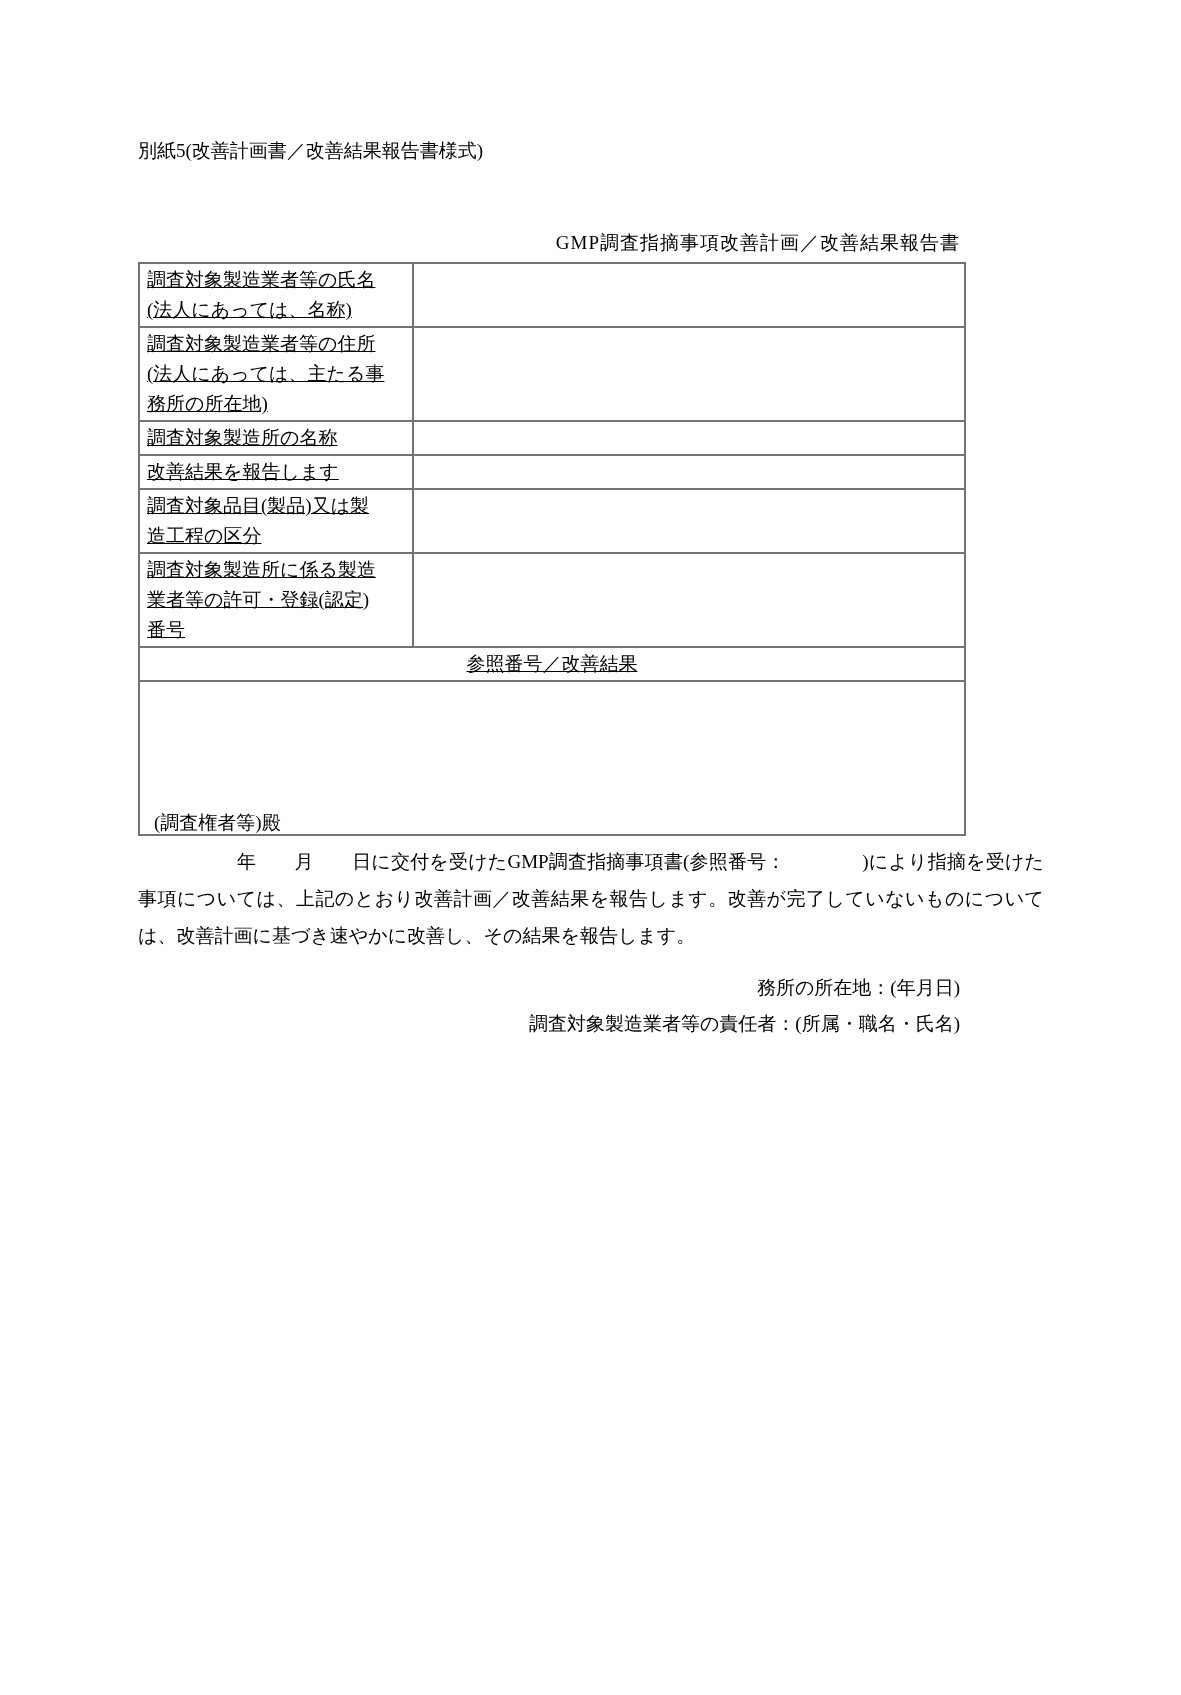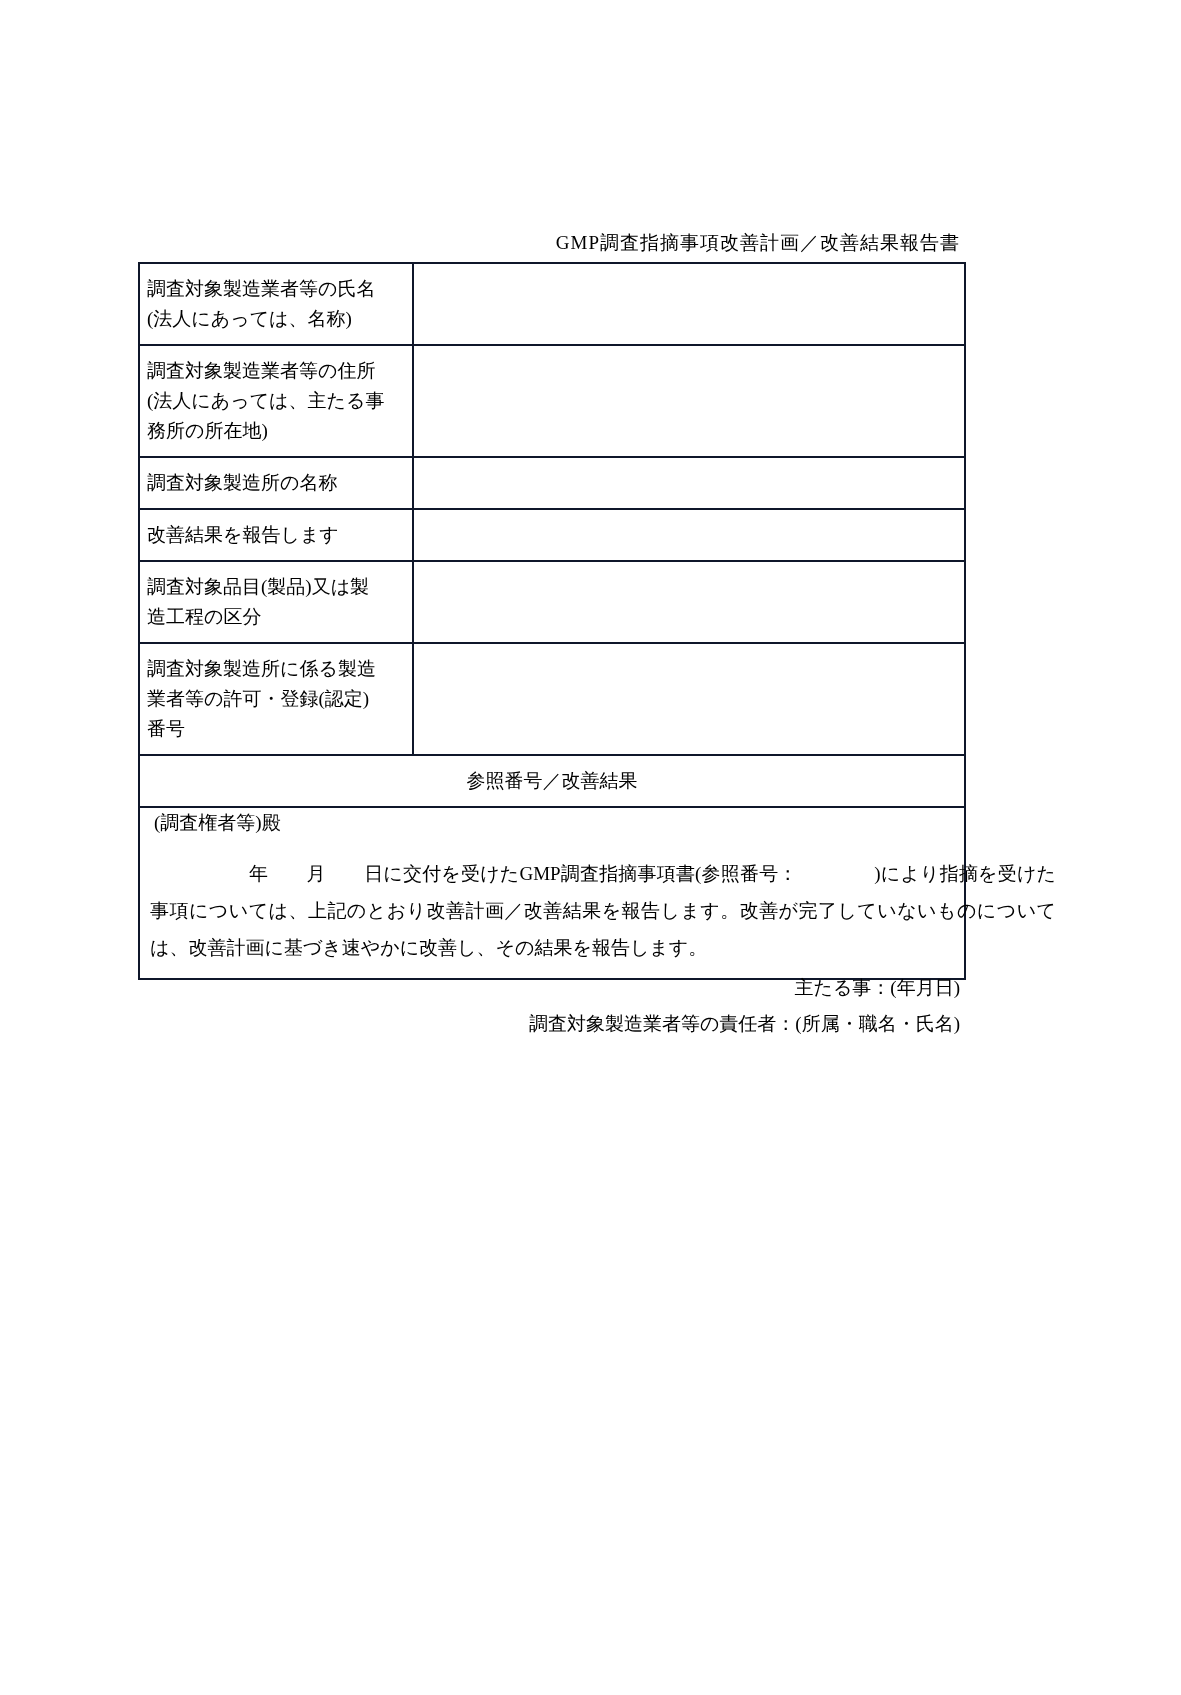--- a/index.html
+++ b/index.html
@@ -34,24 +34,25 @@
   table.form-table {
     position: absolute;
     top: 262px;
     left: 138px;
     width: 822px;
     border-collapse: collapse;
     table-layout: fixed;
     font-size: 19px;
   }
   table.form-table td {
-    border: 2px solid #0f172a;
+    border: 2px solid #737373;
     vertical-align: top;
-    padding: 10px 7px;
+    padding: 1px 7px;
     line-height: 30px;
+    text-decoration: underline;
   }
   td.label-cell {
     width: 258px;
     white-space: pre-line;
   }
   td.value-cell {
     width: 536px;
   }
   td.section-header-cell {
     text-align: center;
@@ -68,21 +69,21 @@
     text-align: center;
   }
   .closing-body {
     position: absolute;
     top: 843px;
     left: 138px;
     width: 906px;
     line-height: 37px;
     text-indent: 99px;
     text-align: justify;
-    margin: 12px;
+    margin: 0;
   }
   .submission-date-line {
     position: absolute;
     top: 975px;
     left: 138px;
     width: 822px;
     text-align: right;
     white-space: nowrap;
   }
   .responsible-line {
@@ -92,20 +93,21 @@
     width: 822px;
     text-align: right;
     white-space: nowrap;
   }
 </style>
 </head>
 <body>
 
 <div class="page">
 
+  <div class="attachment-label">別紙5(改善計画書／改善結果報告書様式)</div>
 
   <div class="doc-title">GMP調査指摘事項改善計画／改善結果報告書</div>
 
   <table class="form-table">
     <tbody>
       <tr>
         <td class="label-cell">調査対象製造業者等の氏名
 (法人にあっては、名称)</td>
         <td class="value-cell"></td>
       </tr>
@@ -140,17 +142,17 @@
       <tr>
         <td class="section-body-cell" colspan="2"></td>
       </tr>
     </tbody>
   </table>
 
   <div class="addressee">(調査権者等)殿</div>
 
   <p class="closing-body">年　　月　　日に交付を受けたGMP調査指摘事項書(参照番号：　　　　)により指摘を受けた事項については、上記のとおり改善計画／改善結果を報告します。改善が完了していないものについては、改善計画に基づき速やかに改善し、その結果を報告します。</p>
 
-  <div class="submission-date-line">主たる事：(年月日)</div>
+  <div class="submission-date-line">務所の所在地：(年月日)</div>
 
   <div class="responsible-line">調査対象製造業者等の責任者：(所属・職名・氏名)</div>
 
 </div>
 
 </body></html>

